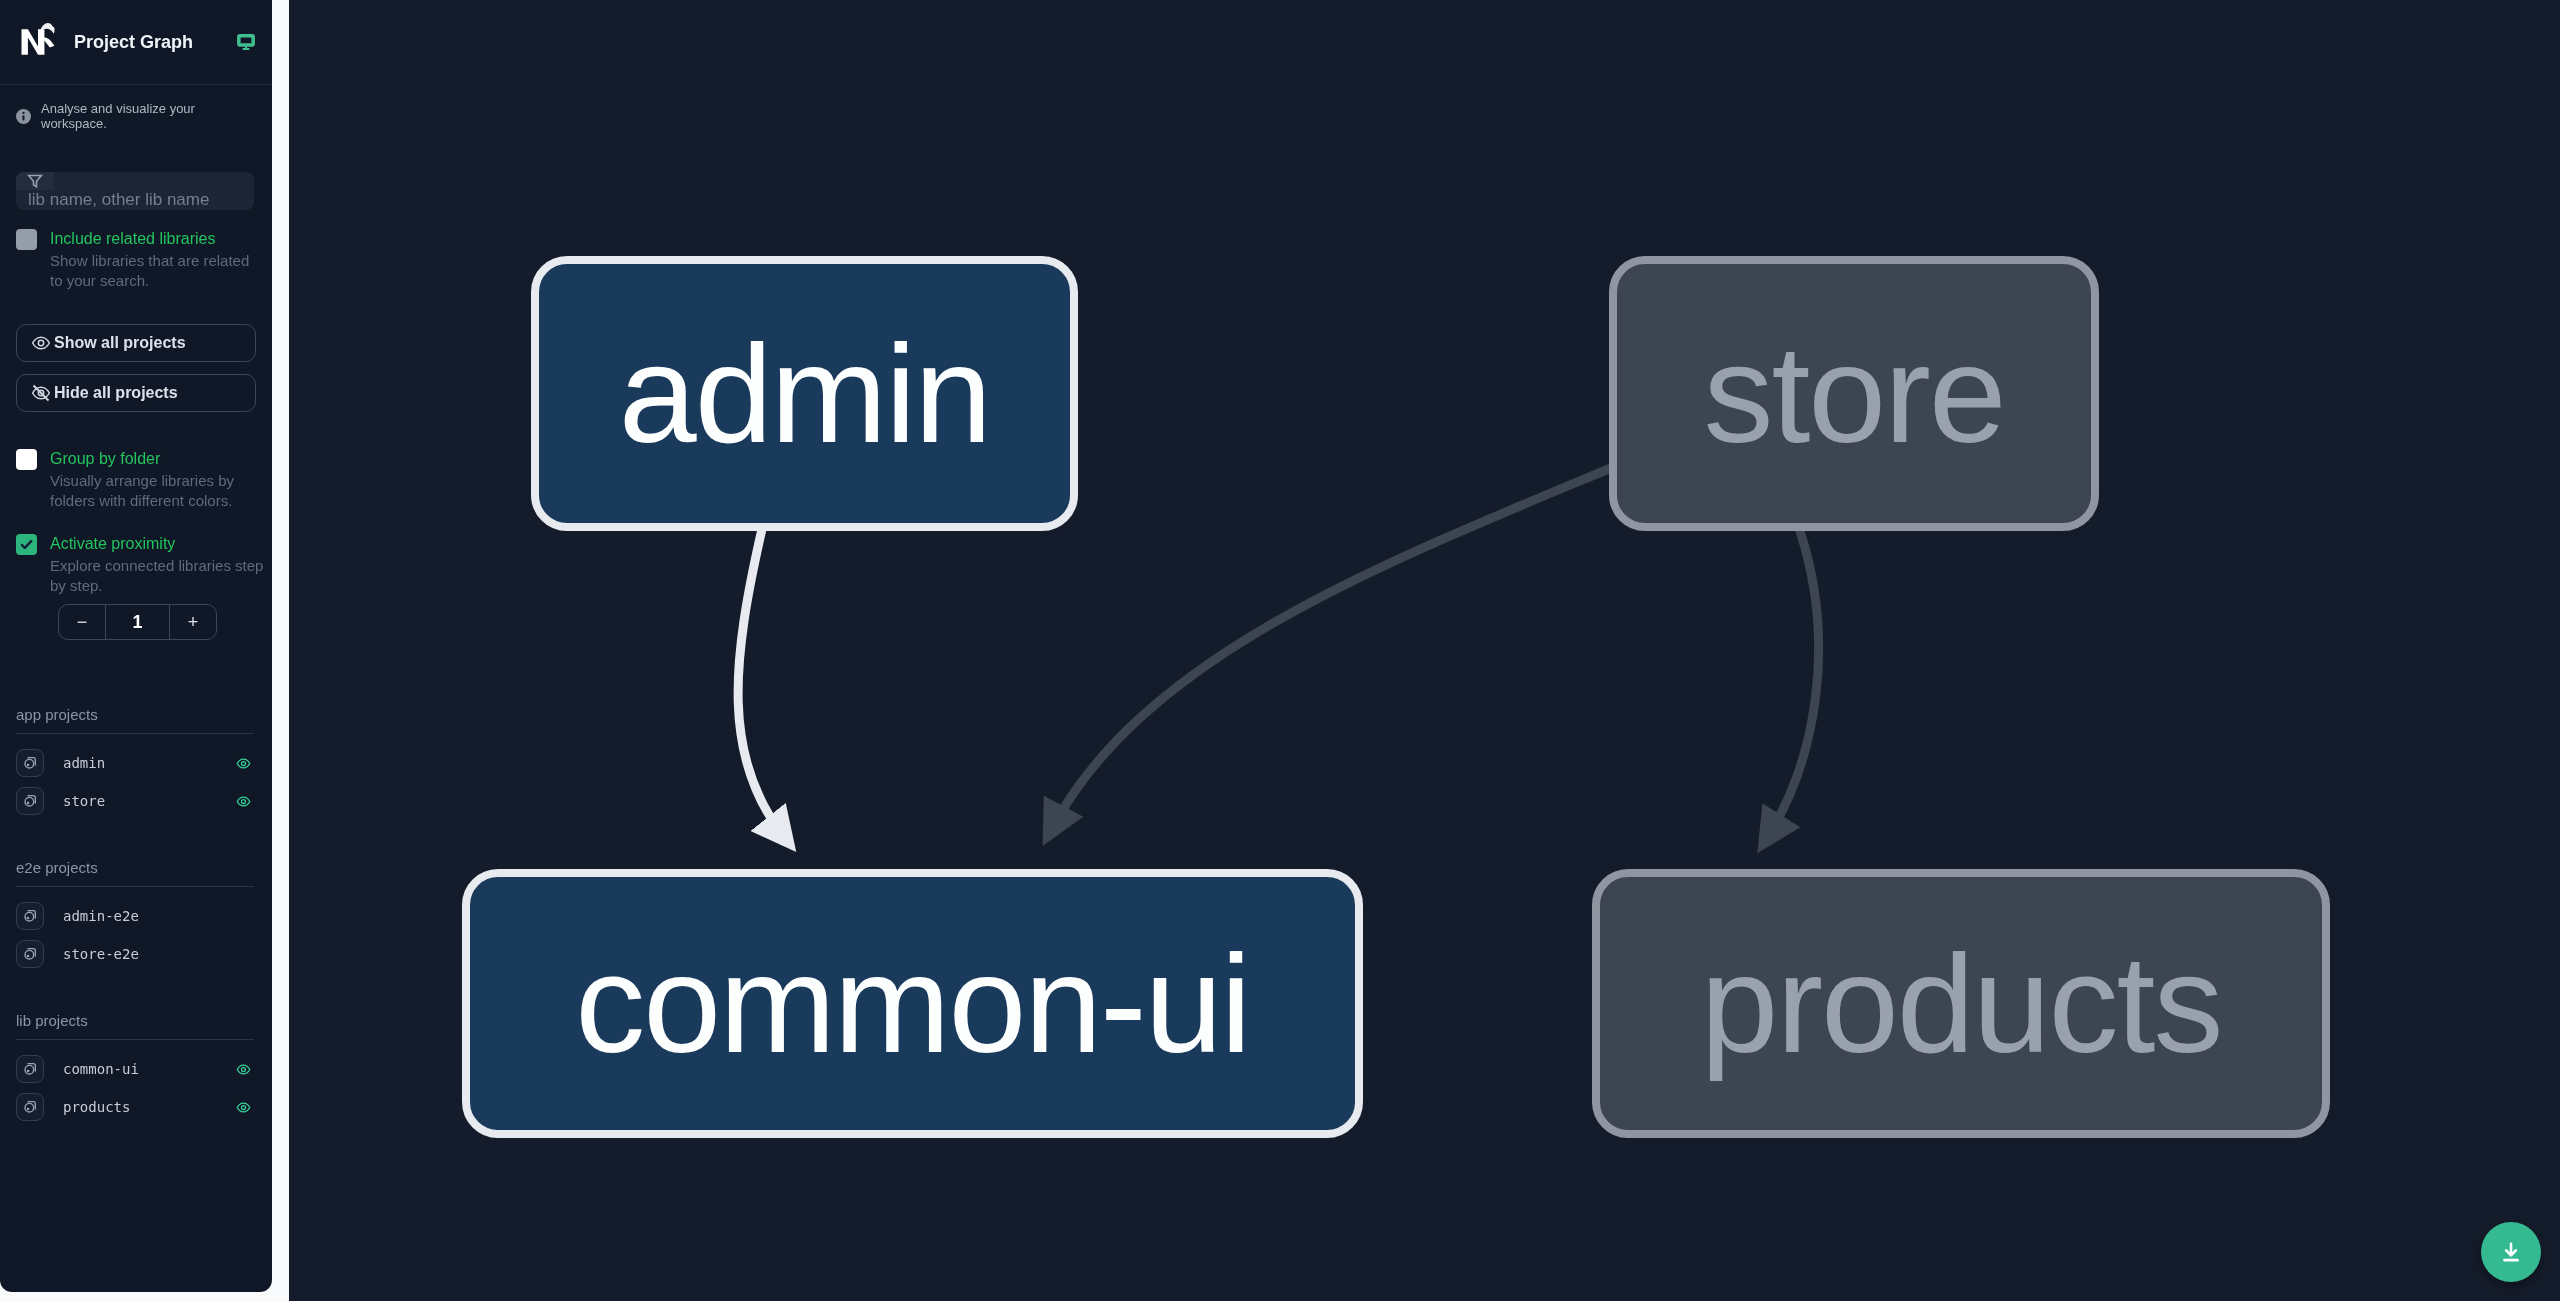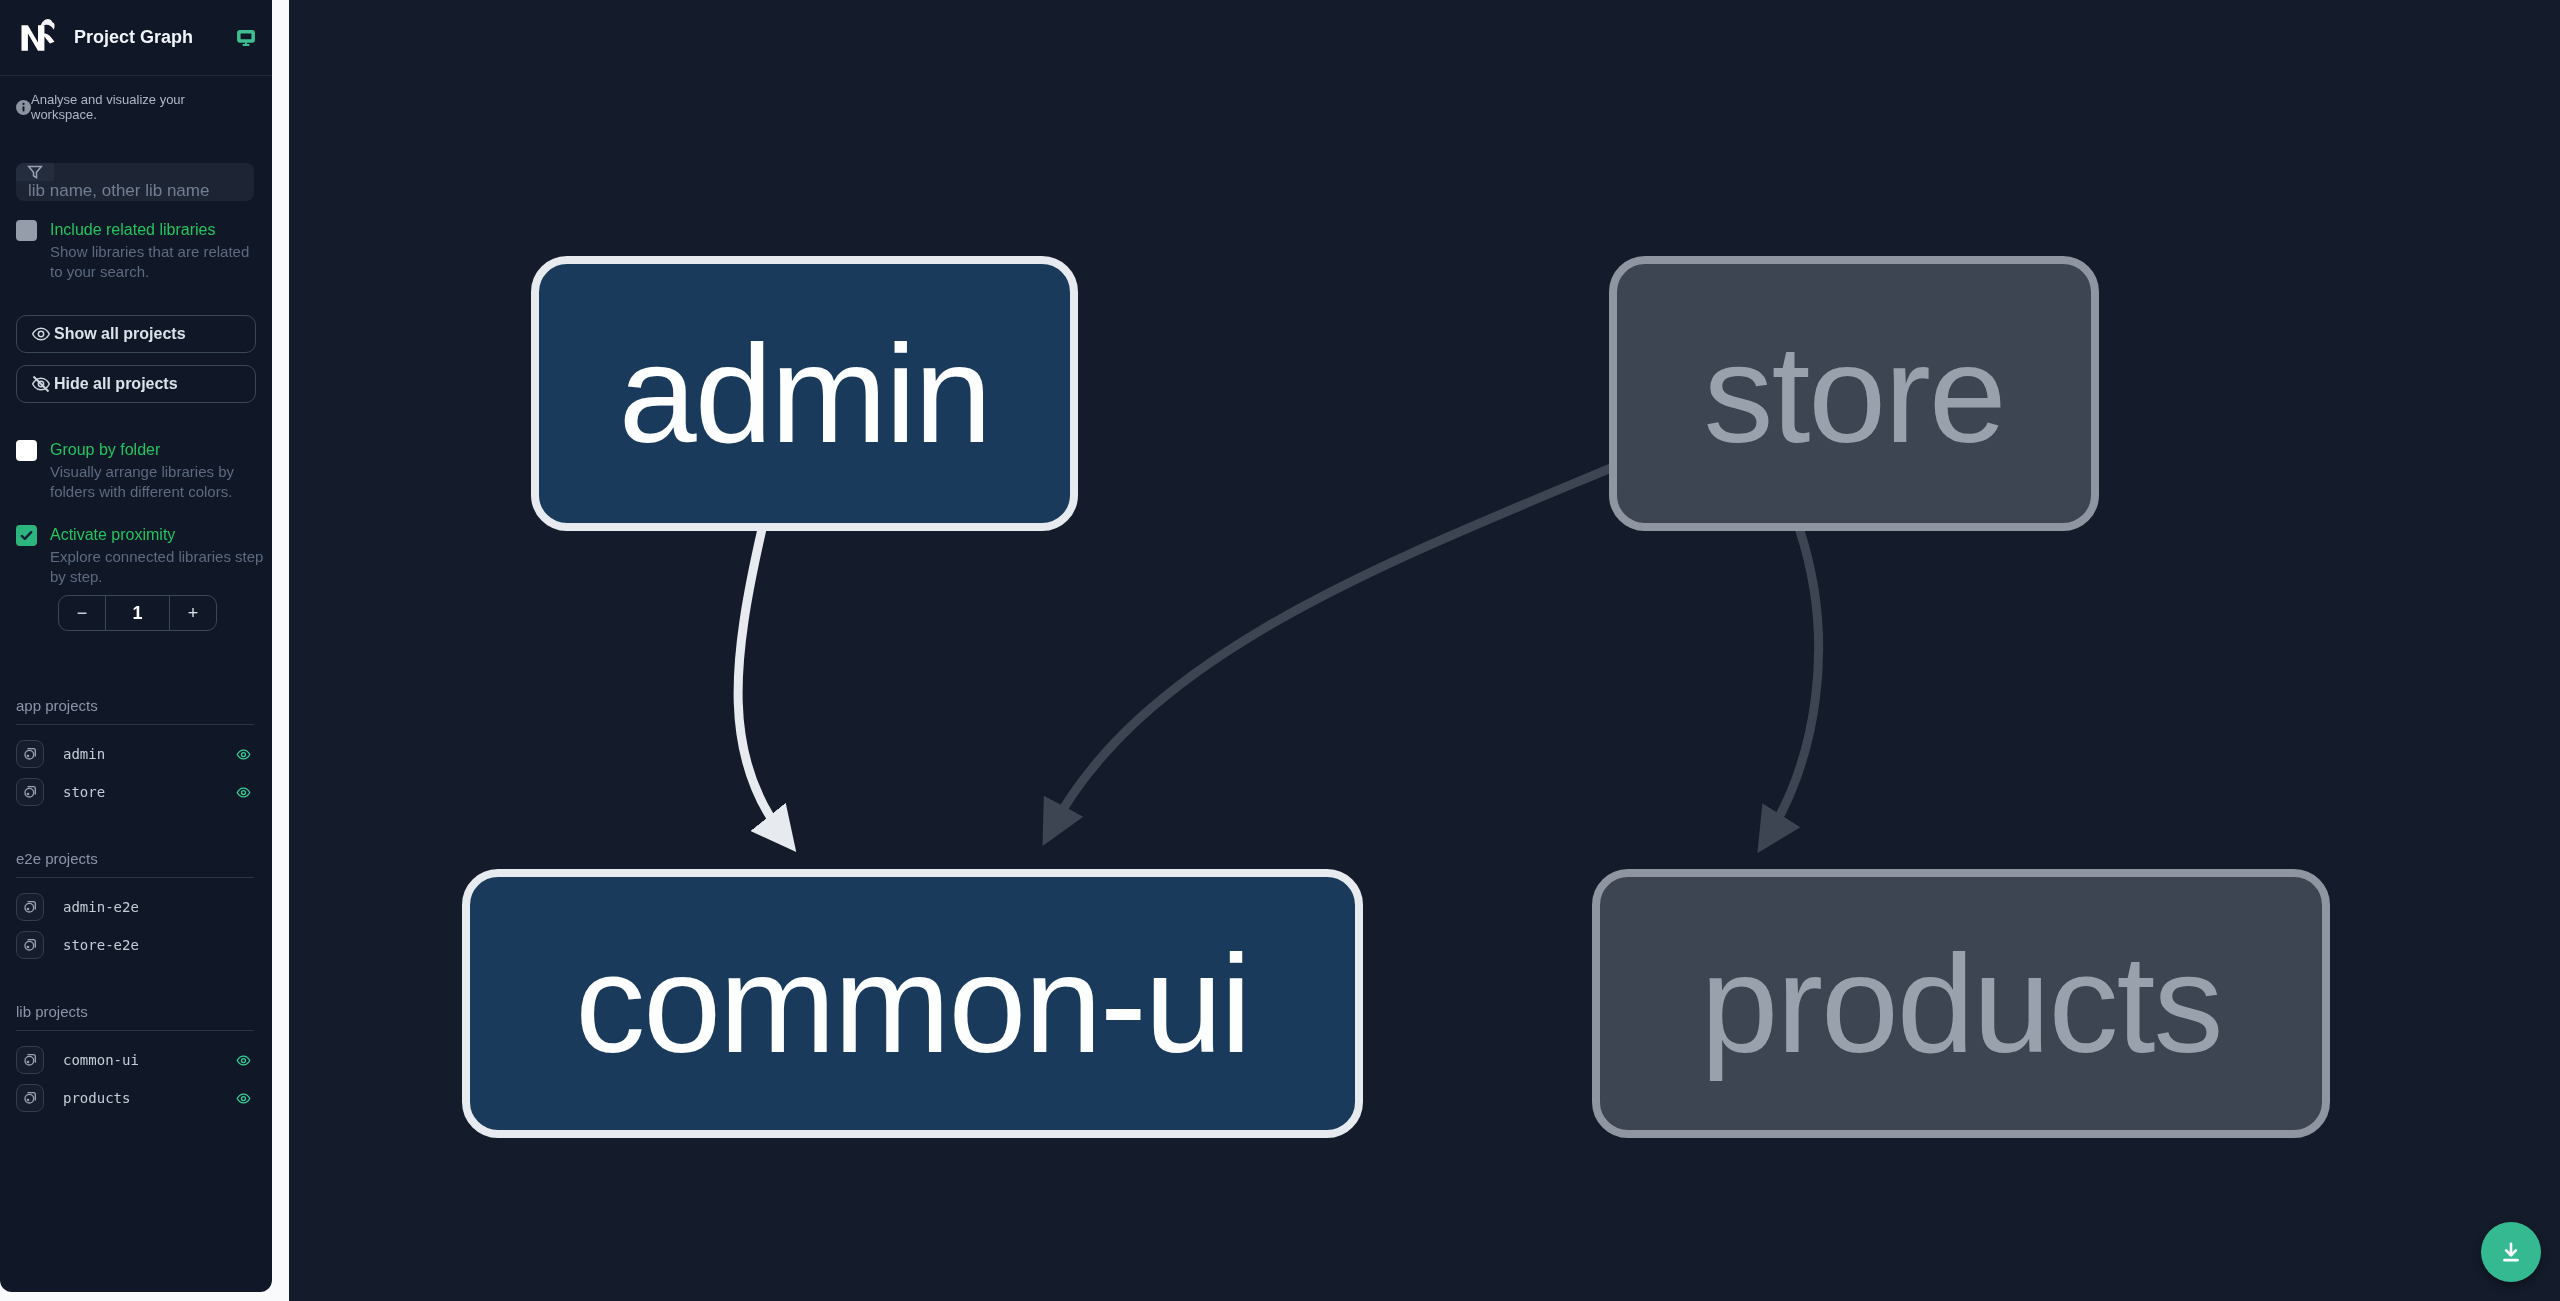--- a/index.html
+++ b/index.html
@@ -2,25 +2,25 @@
 <html><head>
 <meta charset="utf-8">
 <style>
   * { box-sizing: border-box; margin: 0; padding: 0; }
   html,body { width: 2560px; height: 1301px; overflow: hidden; background: #f8fafc;
     font-family: "Liberation Sans", sans-serif; }
 
   
   .sidebar { position: absolute; left: 0; top: 0; width: 272px; height: 1292px;
     background: #101726; border-radius: 0 0 12px 12px; color: #cbd5e1; }
-  .sb-header { height: 76px; border-bottom: 1px solid #202b3d; display: flex;
+  .sb-header { height: 85px; border-bottom: 1px solid #202b3d; display: flex;
     align-items: center; padding: 0 16px; gap: 14px; }
   .sb-title { font-size: 18px; font-weight: 700; color: #f1f5f9; flex: 1; }
   .sb-body { padding: 0 18px 0 16px; }
-  .tagline-row { display: flex; align-items: center; gap: 0; margin-top: 16px; }
+  .tagline-row { display: flex; align-items: center; gap: 10px; margin-top: 16px; }
   .tagline { font-size: 13px; color: #aeb8c6; }
 
   .searchbox { margin-top: 41px; height: 38px; background: #1d2535; border-radius: 8px;
     display: flex; overflow: hidden; flex-direction: column; }
   .search-icon-cell { width: 38px; background: #242d3e; display: flex; align-items: center;
     justify-content: center; flex: none; }
   .searchbox input { flex: 1; background: transparent; border: 0; outline: none;
     color: #dfe5ee; font-size: 17px; padding: 0 12px; font-family: "Liberation Sans", sans-serif; }
   .searchbox input::placeholder { color: #727e92; }
 

